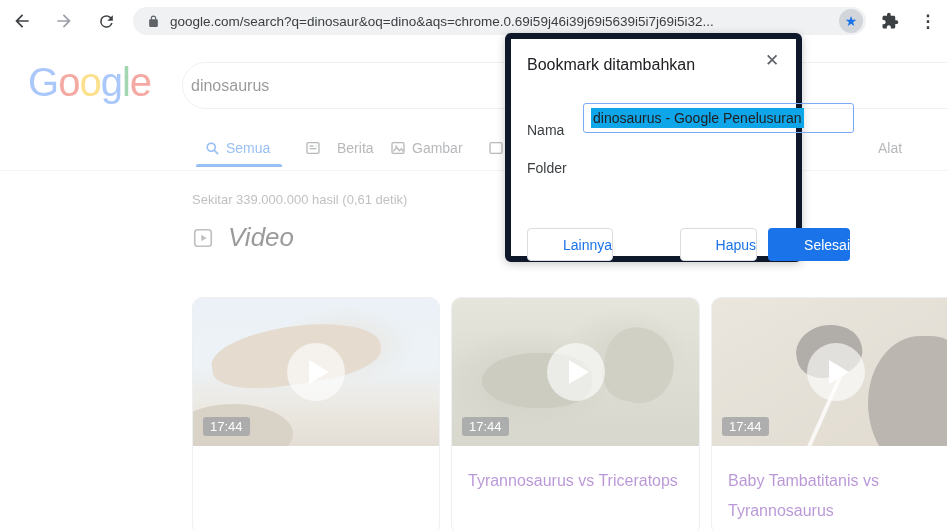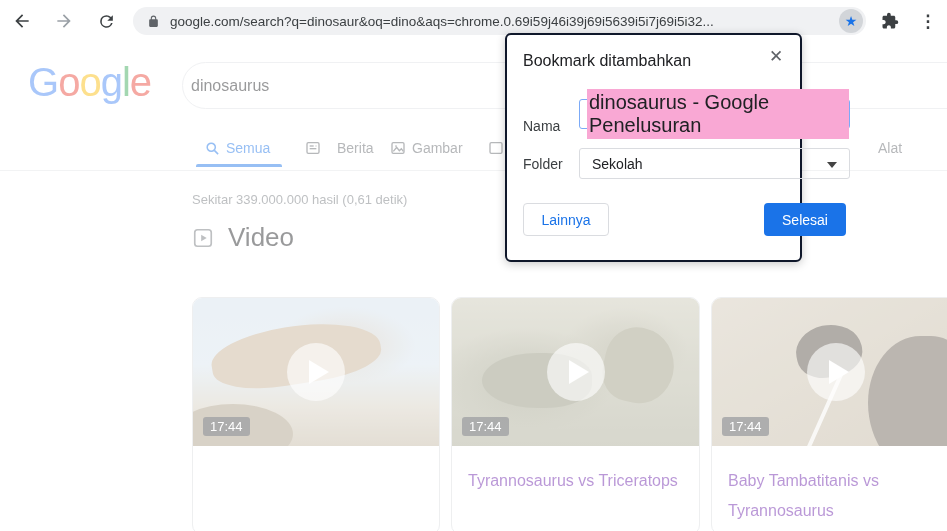--- a/index.html
+++ b/index.html
@@ -25,21 +25,21 @@
   .searchbox span { margin-left:8px; font-size:16px; color:#202124; }
   .tabs { position:absolute; left:0; top:90px; width:947px; height:40px; font-size:14px; color:#5f6368; }
   .tab { position:absolute; display:flex; align-items:center; gap:6px; cursor:pointer; top:8px; }
   .tab.active { color:#1a73e8; }
   .tab-semua { left:205px; } .tab-berita { left:305px;gap:16px; } .tab-gambar { left:390px; }
   .tab-partial { left:488px; top:8px; position:absolute; }
   .tab-underline { position:absolute; left:196px; top:32px; width:86px; height:3px; background:#1a73e8; border-radius:2px 2px 0 0; }
   .tools { position:absolute; left:878px; top:8px; cursor:pointer; color:#5f6368; }
   .divider { position:absolute; left:0; top:128px; width:947px; height:1px; background:#e4e6e8; }
   .stats { position:absolute; left:192px; top:150px; font-size:13px; color:#70757a; }
-  .video-head { position:absolute; left:192px; top:180px; display:flex; align-items:center; gap:14px; color:#202124; }
+  .video-head { position:absolute; left:192px; top:180px; display:flex; align-items:center; gap:14px; color:#202124;font-style:italic; }
   .video-head .vh-text { font-size:26px; }
 
   .card { position:absolute; top:225px; height:238px; background:#fff; border:1px solid #dadce0; border-radius:10px; overflow:hidden; cursor:pointer;margin-top:30px; }
   .card1 { left:192px; width:248px; } .card2 { left:451px; width:249px; } .card3 { left:711px; width:250px; }
   .thumb { position:relative; width:100%; height:148px; overflow:hidden; }
   .thumb1 { background: radial-gradient(100px 55px at 62% 32%, rgba(201,180,150,.65), transparent 70%),
             linear-gradient(180deg,#d4e1ec 0%,#d8e4ee 45%,#d6cfc0 74%,#c3b7a2 100%); }
   .thumb1 .blob-a { position:absolute; left:18px; top:28px; width:170px; height:58px; background:#c6b094; border-radius:55% 65% 45% 50%; transform:rotate(-9deg); }
   .thumb1 .blob-b { position:absolute; left:-20px; bottom:-18px; width:120px; height:60px; background:#ab9d84; border-radius:50%; }
   .thumb2 { background: radial-gradient(120px 70px at 30% 55%, rgba(128,130,104,.55), transparent 75%),
@@ -50,30 +50,30 @@
   .thumb3 { background: linear-gradient(150deg,#d2c8b6 0%,#c6bba6 55%,#bfb29c 100%); }
   .thumb3 .blob-a { position:absolute; right:-18px; bottom:-30px; width:110px; height:140px; background:#6a5f52; border-radius:50% 45% 40% 55%; }
   .thumb3 .blob-b { position:absolute; left:34%; top:18%; width:66px; height:52px; background:#554c41; border-radius:55% 60% 50% 50%; transform:rotate(-12deg); }
   .thumb3 .stick { position:absolute; left:46%; top:28%; width:4px; height:130px; background:#f3f1ec; transform:rotate(24deg); border-radius:2px; }
   .play { position:absolute; left:50%; top:50%; transform:translate(-50%,-50%); width:58px; height:58px; border-radius:50%; background:rgba(255,255,255,.62); display:flex; align-items:center; justify-content:center; }
   .play::after { content:""; display:block; margin-left:6px; border-left:20px solid #fff; border-top:12px solid transparent; border-bottom:12px solid transparent; }
   .duration { position:absolute; left:10px; bottom:10px; background:rgba(50,54,58,.82); color:#fff; font-size:13px; padding:2px 7px; border-radius:3px; }
   .vtitle { display:block; padding:20px 16px 0 16px; font-size:16px; line-height:30px; color:#681da8; }
 
   
-  .dialog { position:absolute; left:505px; top:33px; width:297px; height:229px; background:#fff; border:2px solid #0f172a; border-radius:6px; box-shadow:0 2px 10px rgba(0,0,0,.22); z-index:10; }
+  .dialog { position:absolute; left:505px; top:33px; width:297px; height:229px; background:#fff; border:6px solid #0f172a; border-radius:6px; box-shadow:0 2px 10px rgba(0,0,0,.22); z-index:10; }
   .dlg-title { position:absolute; left:16px; top:17px; font-size:16px; color:#202124; }
   .dlg-close { position:absolute; right:12px; top:10px; width:24px; height:24px; border:none; background:none; font-size:17px; color:#5f6368; cursor:pointer; line-height:24px; text-align:center; }
   .dlg-label { position:absolute; left:16px; font-size:14px; color:#3c4043; }
   .lbl-name { top:83px; } .lbl-folder { top:121px; }
   .dlg-input { position:absolute; left:72px; top:64px; width:271px; height:30px; border:1.5px solid #7baaf7; border-radius:3px; display:flex; align-items:center; padding-left:7px; cursor:text; }
-  .dlg-input .sel { background:#f9a8d4; font-size:20px; color:#202124; padding:2px 2px; }
+  .dlg-input .sel { background:#0ea5e9; font-size:14px; color:#202124; padding:2px 2px; }
   .dlg-select { position:absolute; left:72px; top:113px; width:271px; height:31px; border:1px solid #dadce0; border-radius:3px; display:flex; align-items:center; padding-left:12px; font-size:14px; color:#202124; cursor:pointer; }
   .dlg-select .caret { position:absolute; right:12px; top:13px; width:0; height:0; border-left:5px solid transparent; border-right:5px solid transparent; border-top:6px solid #444; }
-  .dlg-btn { position:absolute; top:168px; height:33px; border-radius:4px; font-size:14px; font-weight:500; font-family:"Liberation Sans",sans-serif; cursor:pointer; background:#fff; border:1px solid #dadce0; color:#1a73e8; }
+  .dlg-btn { position:absolute; top:189px; height:33px; border-radius:4px; font-size:14px; font-weight:500; font-family:"Liberation Sans",sans-serif; cursor:pointer; background:#fff; border:1px solid #dadce0; color:#1a73e8;text-align:right; }
   .btn-more { left:16px; width:86px; }
   .btn-remove { left:169px; width:77px; }
   .btn-done { left:257px; width:82px; border:none; color:#fff; }
 </style>
 </head>
 <body>
 
 <div class="toolbar">
   <button class="tb-btn tb-back">
     <svg width="20" height="20" viewBox="0 0 24 24" fill="#3c4043">
@@ -205,20 +205,17 @@
   <button class="dlg-close">
     <span>✕</span>
   </button>
 
   <div class="dlg-label lbl-name">Nama</div>
   <div class="dlg-input">
     <span class="sel">dinosaurus - Google Penelusuran</span>
   </div>
 
   <div class="dlg-label lbl-folder">Folder</div>
-  <div class="dlg-select">
-    <span>Sekolah</span>
-    <span class="caret"></span>
-  </div>
 
   <button class="dlg-btn btn-more">Lainnya</button>
+  <button class="dlg-btn btn-remove">Hapus</button>
   <button class="dlg-btn btn-done" style="background-color: rgb(26, 115, 232);">Selesai</button>
 </div>
 
 </body></html>

